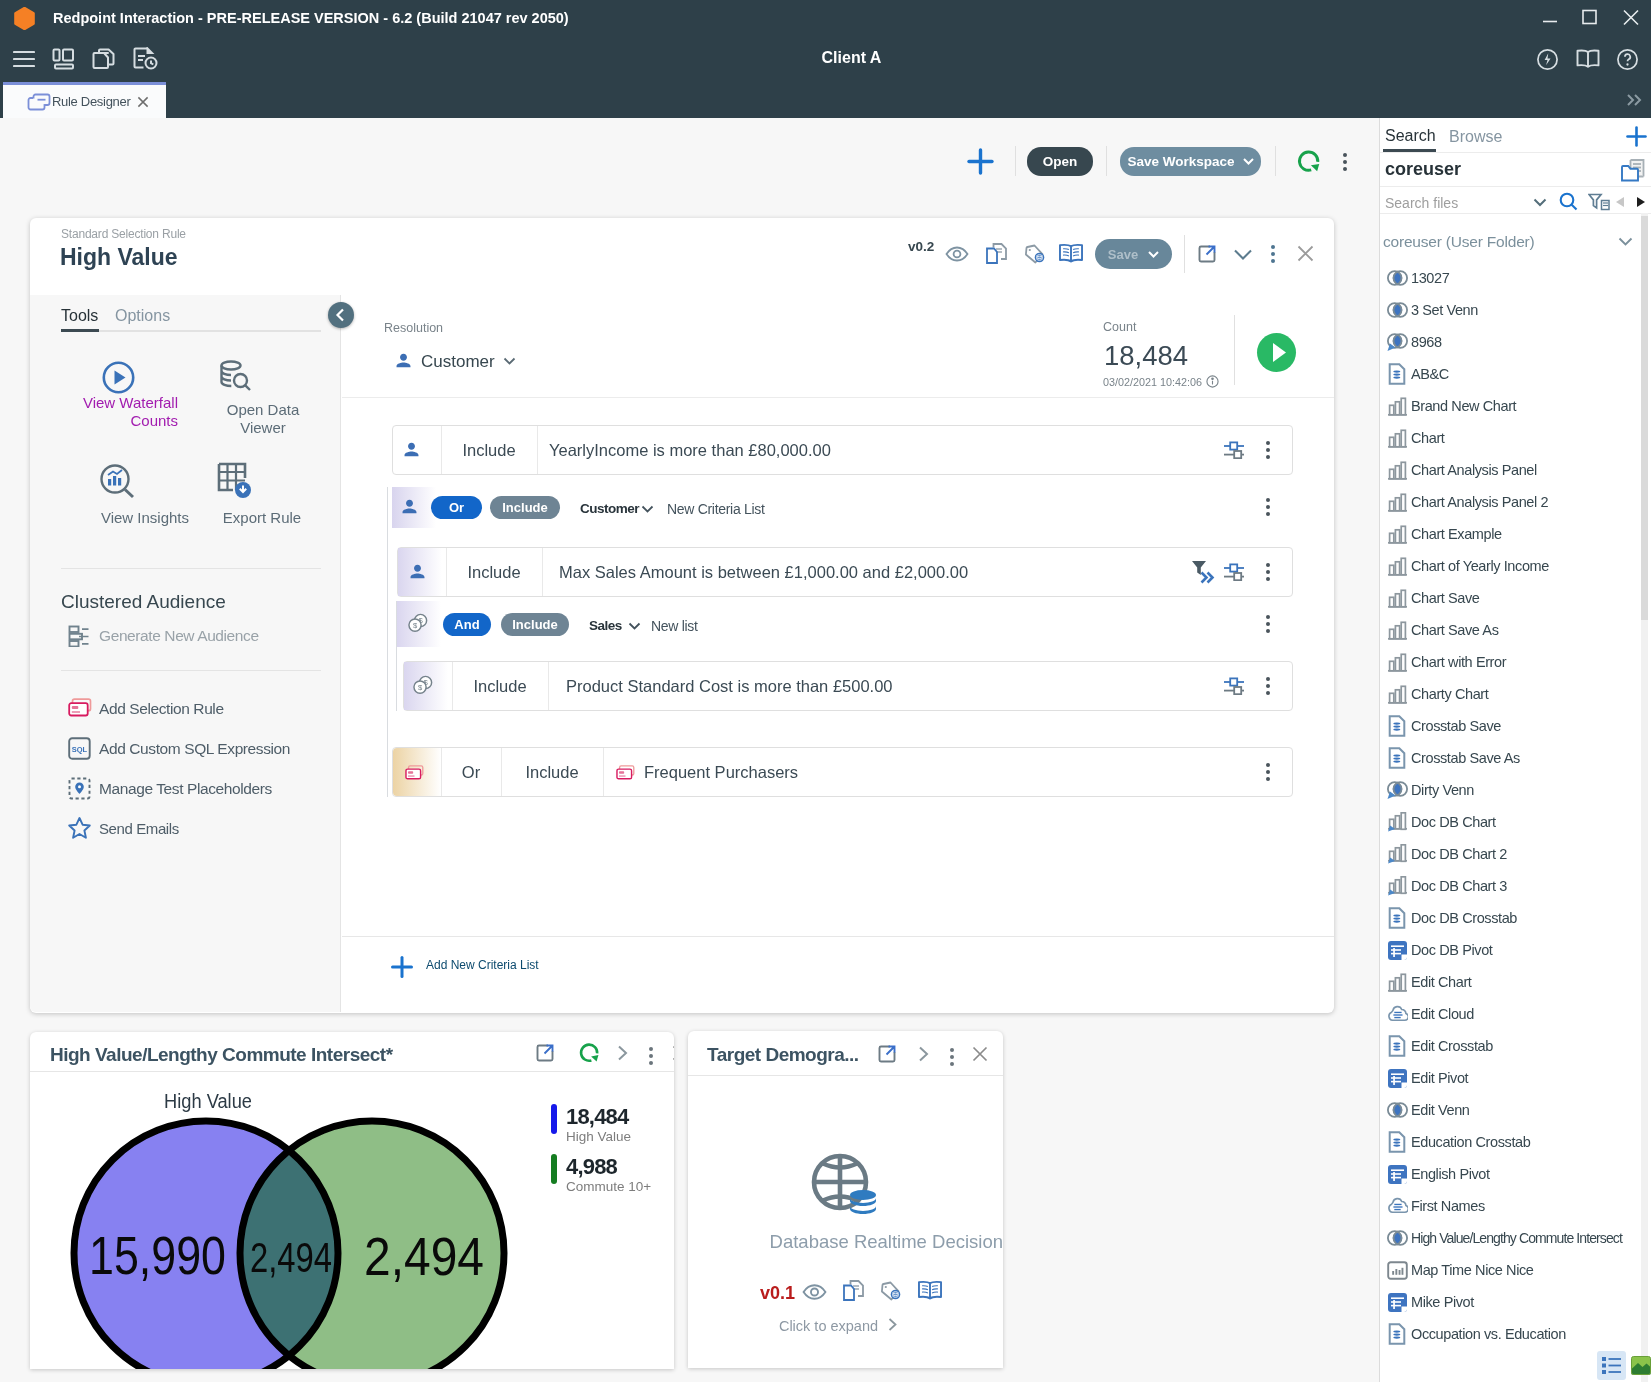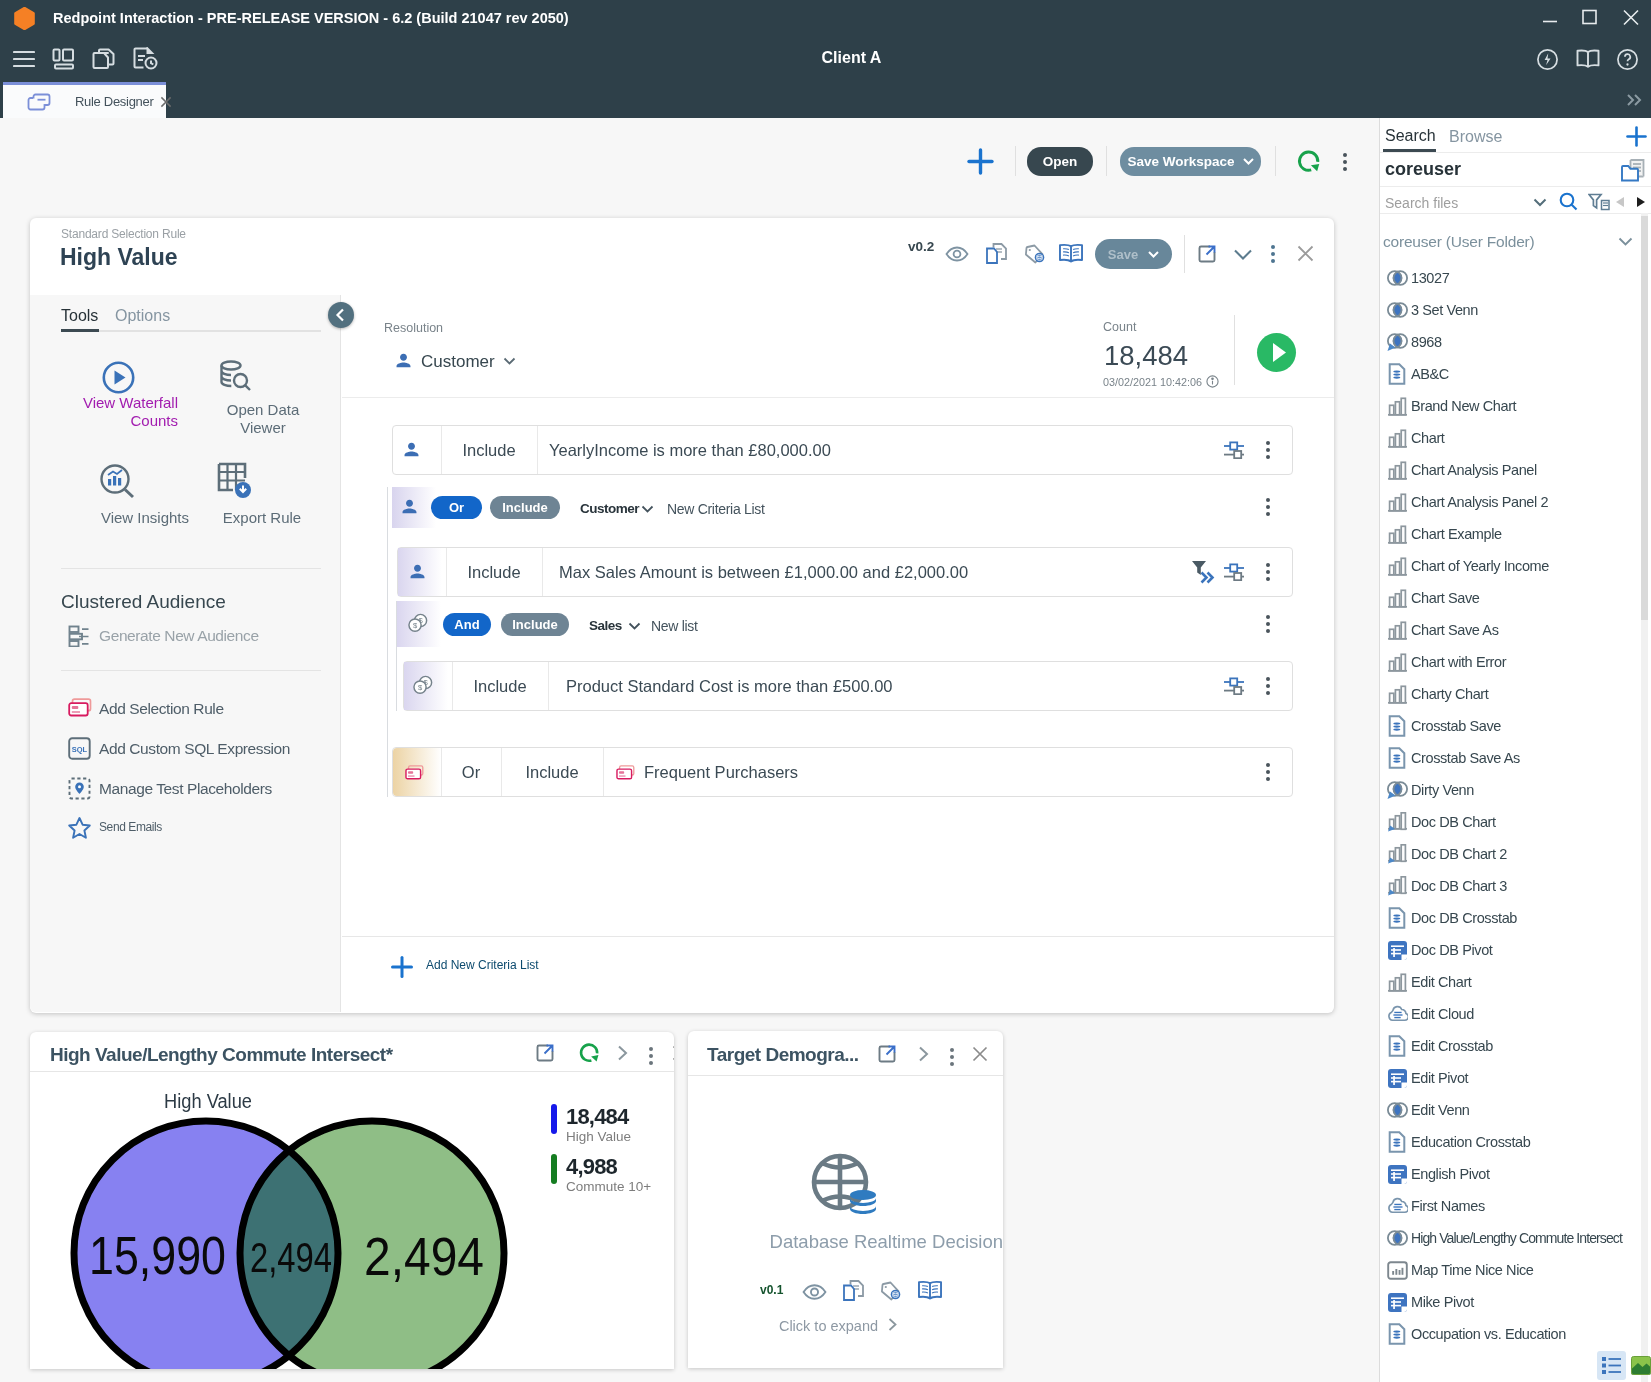--- a/index.html
+++ b/index.html
@@ -226,21 +226,21 @@
   <svg class="abs" style="left:38px;top:482px" width="23" height="23" viewBox="0 0 23 23" fill="none">
         <rect x="1.5" y="1.5" width="20" height="20" rx="2" stroke="#5d6e79" stroke-width="1.9" stroke-dasharray="3.2 2.6"></rect>
         <path d="M11.5 5.5 a4.3 4.3 0 0 1 4.3 4.3 c0 3-4.3 7.2-4.3 7.2 s-4.3-4.2-4.3-7.2 a4.3 4.3 0 0 1 4.3-4.3z" fill="#3a72b8"></path>
         <circle cx="11.5" cy="9.8" r="1.5" fill="#fff"></circle>
       </svg>
   <div class="abs" style="left:69px;top:485px;font-size:15.5px;letter-spacing:-0.4px;color:#4e5d68">Manage Test Placeholders</div>
 
   <svg class="abs" style="left:37px;top:521px" width="25" height="24" viewBox="0 0 25 24" fill="none" stroke="#3a72b8" stroke-width="1.9" stroke-linejoin="round">
         <path d="M12.5 2 l3.1 6.7 7.2 .8 -5.4 5 1.5 7.2 -6.4-3.7 -6.4 3.7 1.5-7.2 -5.4-5 7.2-.8z"></path>
       </svg>
-  <div class="abs" style="left:69px;top:525px;font-size:12px;letter-spacing:-0.4px;color:#4e5d68">Send Emails</div>
+  <div class="abs" style="left:69px;top:525px;font-size:15px;letter-spacing:-0.4px;color:#4e5d68">Send Emails</div>
 </div>
 <div class="abs" style="left:328px;top:302px;width:26px;height:26px;border-radius:50%;background:#52707f;box-shadow:0 1px 3px rgba(0,0,0,.3)">
   <svg style="position:absolute;left:7px;top:6px" width="10" height="14" viewBox="0 0 10 14" fill="none" stroke="#fff" stroke-width="2.2">
         <path d="M8 1.5 L2.5 7 L8 12.5"></path>
       </svg>
 </div>
 
 <div id="rulecontent">
   <div class="abs" style="left:384px;top:321px;font-size:12.5px;color:#79838a">Resolution</div>
   <svg class="abs" style="left:394px;top:351px" width="19" height="19" viewBox="0 0 24 24" fill="#3c6eb4">
@@ -481,21 +481,21 @@
           <line x1="3" y1="29" x2="55" y2="29"></line>
           <path d="M12 10.5 a40 40 0 0 0 34 0 M12 47.5 a40 40 0 0 1 34 0"></path>
         </g>
     <g fill="#2f7bc0">
           <ellipse cx="52" cy="42" rx="13" ry="5"></ellipse>
           <path d="M39 48 c0 2.7 5.8 5 13 5 s13-2.3 13-5 v-3 a13 5 0 0 1 -26 0z"></path>
           <path d="M39 56 c0 2.7 5.8 5 13 5 s13-2.3 13-5 v-3 a13 5 0 0 1 -26 0z"></path>
         </g>
   </svg>
   <div class="abs" style="left:0;top:200px;width:315px;text-align:right;font-size:18.5px;color:#8d9dab">Database Realtime Decision</div>
-  <div class="abs" style="left:72px;top:252px;font-size:12px;font-weight:bold;color:#14532d">v0.1</div>
+  <div class="abs" style="left:72px;top:252px;font-size:18px;font-weight:bold;color:#b91c1c">v0.1</div>
   <svg class="abs" style="left:114px;top:252px" width="25" height="18" viewBox="0 0 24 17" fill="none" stroke="#7e93a2" stroke-width="1.8">
         <path d="M12 2 C6.5 2 2.8 6.5 1.5 8.5 C2.8 10.5 6.5 15 12 15 C17.5 15 21.2 10.5 22.5 8.5 C21.2 6.5 17.5 2 12 2z"></path>
         <circle cx="12" cy="8.5" r="3.4"></circle>
       </svg>
   <svg class="abs" style="left:154px;top:248px" width="24" height="23" viewBox="0 0 24 23" fill="none">
         <path d="M8.5 5.5 V2 h8 l4.5 4.5 V17 h-5" stroke="#8c9aa5" stroke-width="1.8"></path>
         <line x1="11" y1="7" x2="17" y2="7" stroke="#8c9aa5" stroke-width="1.3"></line>
         <line x1="11" y1="10" x2="17" y2="10" stroke="#8c9aa5" stroke-width="1.3"></line>
         <path d="M2 6.5 h7 l3 3.5 v11 H2 z" fill="none" stroke="#3b74bc" stroke-width="1.8"></path>
       </svg>
@@ -1006,18 +1006,18 @@
         <path d="M0.5 14 L7 8 l4.5 4 4-3.5 4 3.5 V19.5 h-19z" fill="#2e7d32"></path>
         <rect x="0.5" y="1.5" width="19" height="18" rx="2" fill="none" stroke="#689f38"></rect>
       </svg>
 </div>
 <div class="abs" id="tab">
   <svg style="margin-left:24px;flex:none" width="24" height="18" viewBox="0 0 24 18" fill="none" stroke="#7b8fd8" stroke-width="1.8" stroke-linejoin="round">
         <rect x="6.5" y="1.5" width="16" height="10.5" rx="2"></rect>
         <path d="M17.5 12 v2.5 a2 2 0 0 1 -2 2 H3.5 a2 2 0 0 1 -2-2 V7 a2 2 0 0 1 2-2 H6.5" fill="#fafbfc"></path>
         <line x1="10.5" y1="6.7" x2="18.5" y2="6.7"></line>
       </svg>
-  <div style="font-size:13px;color:#44525c;margin-left:24px;letter-spacing:-0.3px;white-space:nowrap">Rule Designer</div>
+  <div style="font-size:13px;color:#44525c;margin-left:1px;letter-spacing:-0.3px;white-space:nowrap">Rule Designer</div>
   <svg style="margin-left:7px;flex:none" width="12" height="12" viewBox="0 0 13 13" stroke="#6d6d6d" stroke-width="1.6">
         <path d="M1.5 1.5 L11.5 11.5 M11.5 1.5 L1.5 11.5"></path>
       </svg>
 </div>
 </div>
 
 </body></html>

